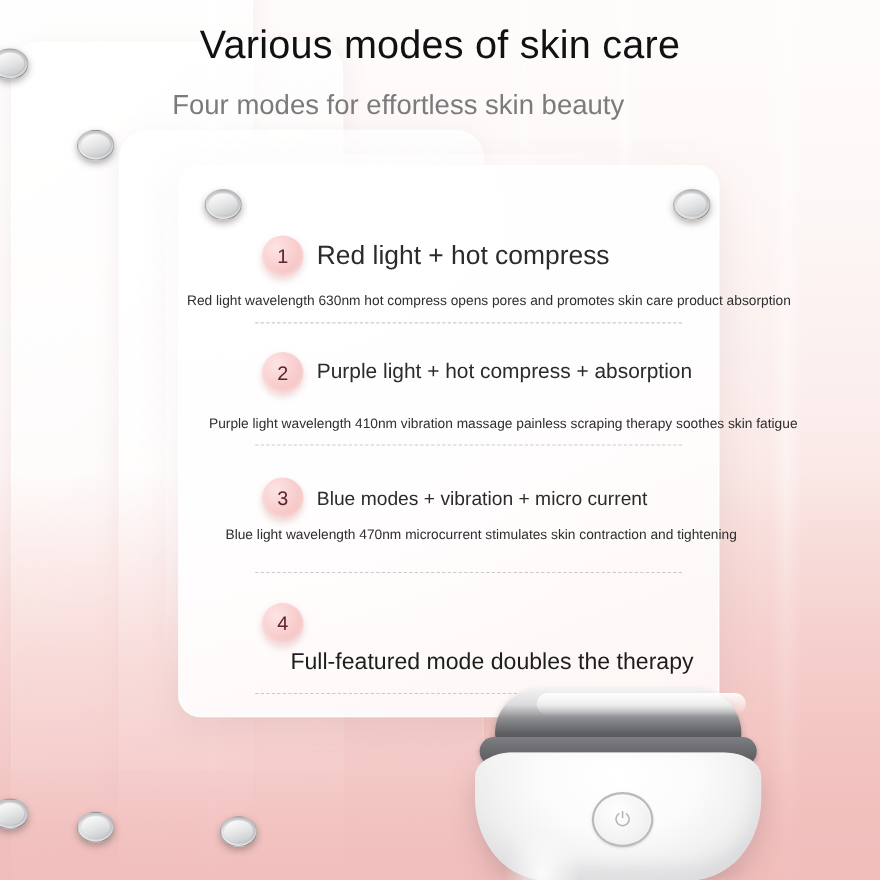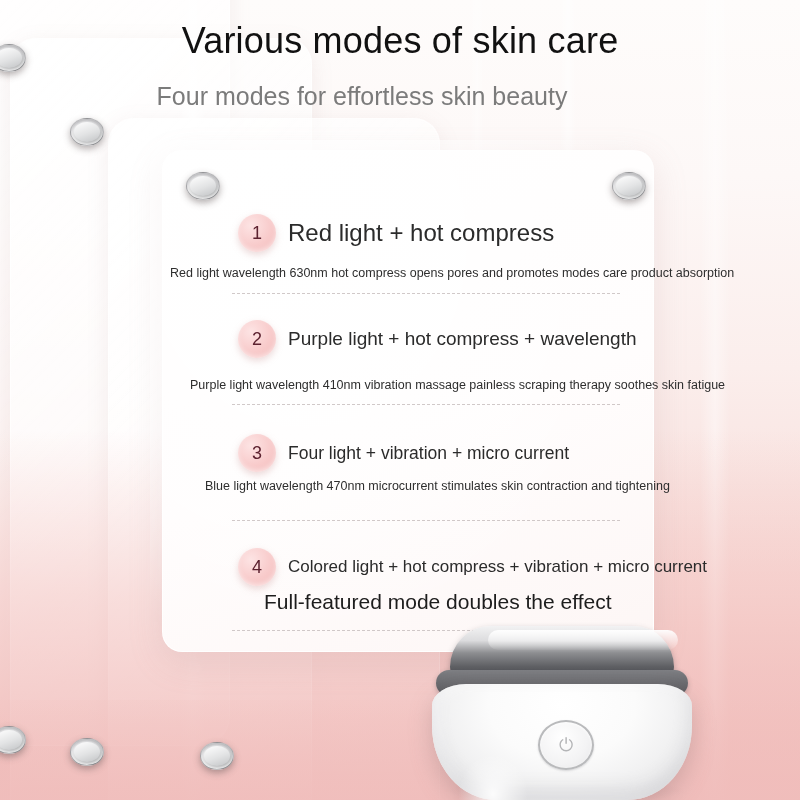--- a/index.html
+++ b/index.html
@@ -125,42 +125,41 @@
   <div class="rivet" style="left:186px;top:172px;"></div>
   <div class="rivet" style="left:612px;top:172px;"></div>
 
   <div id="title">Various modes of skin care</div>
   <div id="subtitle">Four modes for effortless skin beauty</div>
 
   <div class="row" style="left:238px;top:214px;">
     <div class="badge">1</div>
     <div class="rowtitle" style="font-size:24px;">Red light + hot compress</div>
   </div>
-  <div class="desc" style="left:170px;top:266px;">Red light wavelength 630nm hot compress opens pores and promotes modes care product absorption</div>
+  <div class="desc" style="left:170px;top:266px;">Red light wavelength 630nm hot compress opens pores and promotes skin care product absorption</div>
   <div class="dash" style="left:232px;top:293px;width:388px;"></div>
 
   <div class="row" style="left:238px;top:320px;">
     <div class="badge">2</div>
-    <div class="rowtitle" style="font-size:19px;">Purple light + hot compress + wavelength</div>
+    <div class="rowtitle" style="font-size:19px;">Purple light + hot compress + absorption</div>
   </div>
   <div class="desc" style="left:190px;top:378px;">Purple light wavelength 410nm vibration massage painless scraping therapy soothes skin fatigue</div>
   <div class="dash" style="left:232px;top:404px;width:388px;"></div>
 
   <div class="row" style="left:238px;top:434px;">
     <div class="badge">3</div>
-    <div class="rowtitle" style="font-size:17.5px;">Four light + vibration + micro current</div>
+    <div class="rowtitle" style="font-size:17.5px;">Blue modes + vibration + micro current</div>
   </div>
   <div class="desc" style="left:205px;top:479px;">Blue light wavelength 470nm microcurrent stimulates skin contraction and tightening</div>
   <div class="dash" style="left:232px;top:520px;width:388px;"></div>
 
   <div class="row" style="left:238px;top:548px;">
     <div class="badge">4</div>
-    <div class="rowtitle" style="font-size:17px;">Colored light + hot compress + vibration + micro current</div>
   </div>
-  <div class="closing" style="left:264px;top:590px;">Full-featured mode doubles the effect</div>
+  <div class="closing" style="left:264px;top:590px;">Full-featured mode doubles the therapy</div>
   <div class="dash" style="left:232px;top:630px;width:388px;"></div>
 
   <div id="devshadow"></div>
   <div id="device">
     <div id="devtop">
       <div id="devtopgloss"></div>
     </div>
     <div id="devband"></div>
     <div id="devbody">
       <div id="devhl"></div>

